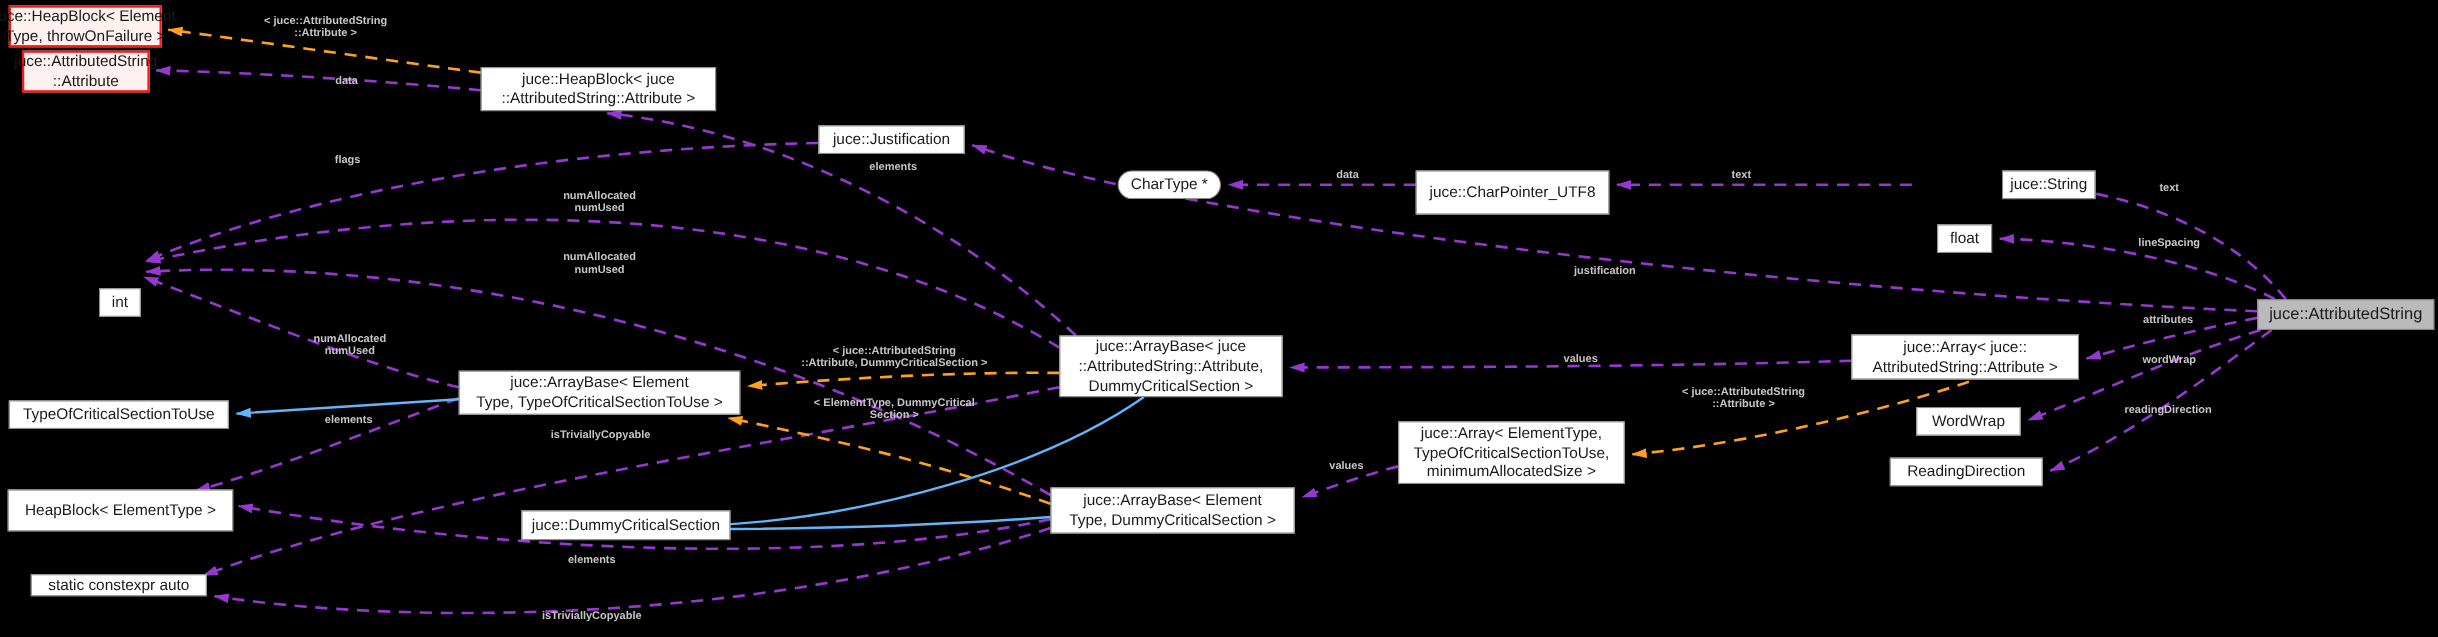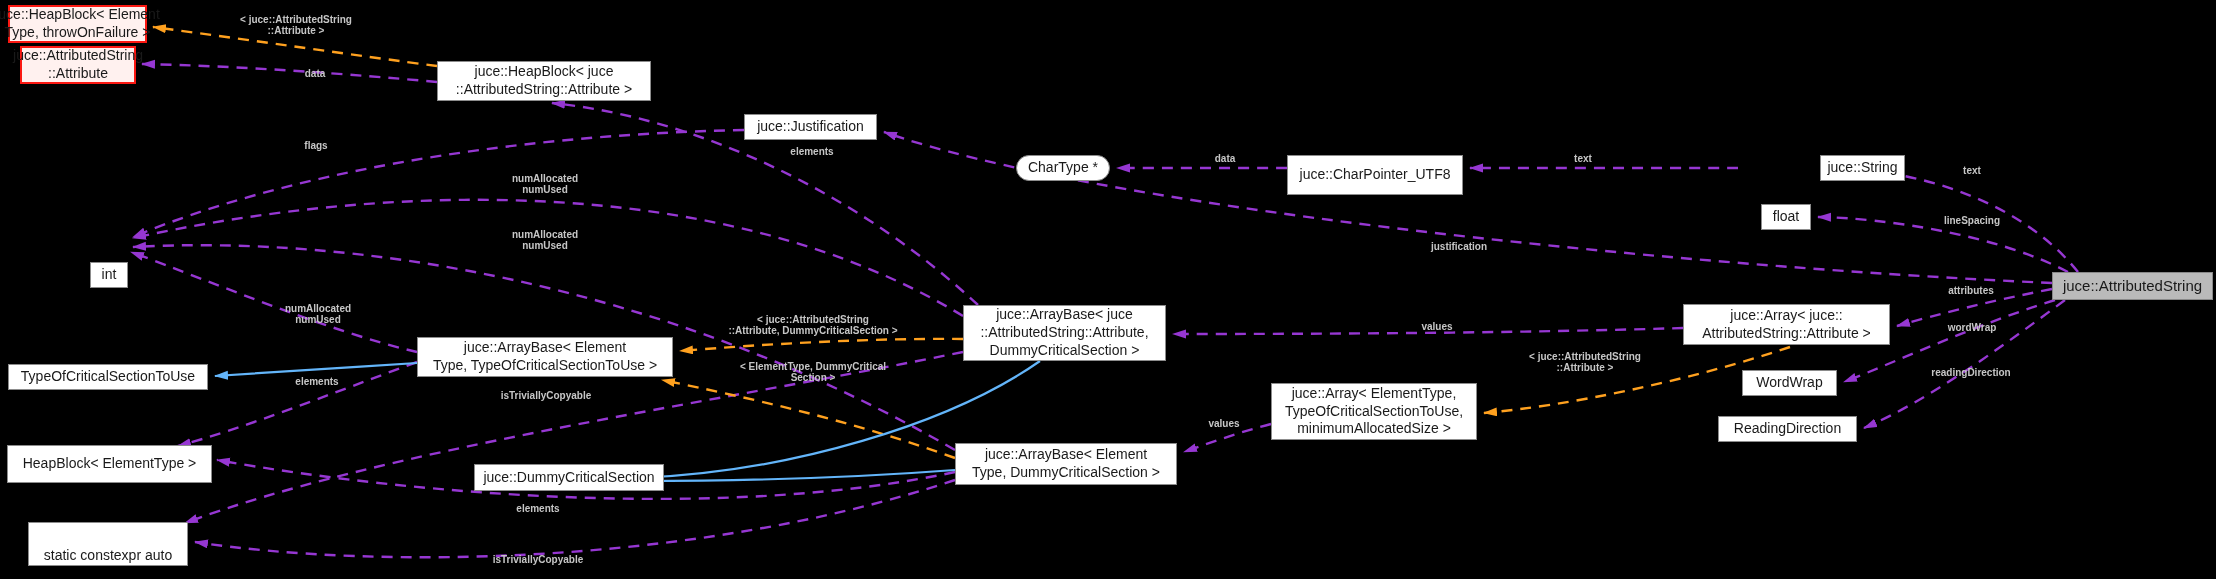--- a/index.html
+++ b/index.html
@@ -166,21 +166,21 @@
       </div>
       <div class="node current" style="left: 2052px; top: 272px; width: 161px; height: 28px;">
         <span>juce::AttributedString</span>
       </div>
       <div class="node" style="left: 8px; top: 364px; width: 200px; height: 26px; justify-content: center;">
         <span>TypeOfCriticalSectionToUse</span>
       </div>
       <div class="node" style="left: 7px; top: 445px; width: 205px; height: 38px;">
         <span>HeapBlock&lt; ElementType &gt;</span>
       </div>
-      <div class="node" style="left: 28px; top: 522px; width: 160px; height: 44px; align-items: flex-end;">
+      <div class="node" style="left: 28px; top: 522px; width: 160px; height: 20px; align-items: flex-end;">
         <span>static constexpr auto</span>
       </div>
       <div class="node" style="left: 441px; top: 464px; width: 190px; height: 27px; margin-left: 33px;">
         <span>juce::DummyCriticalSection</span>
       </div>
       <div class="node" style="left: 955px; top: 443px; width: 222px; height: 42px;">
         <span>juce::ArrayBase&lt; Element<br>Type, DummyCriticalSection &gt;</span>
       </div>
       <div class="node" style="left: 1271px; top: 383px; width: 206px; height: 57px;">
         <span>juce::Array&lt; ElementType,<br>TypeOfCriticalSectionToUse,<br>minimumAllocatedSize &gt;</span>

